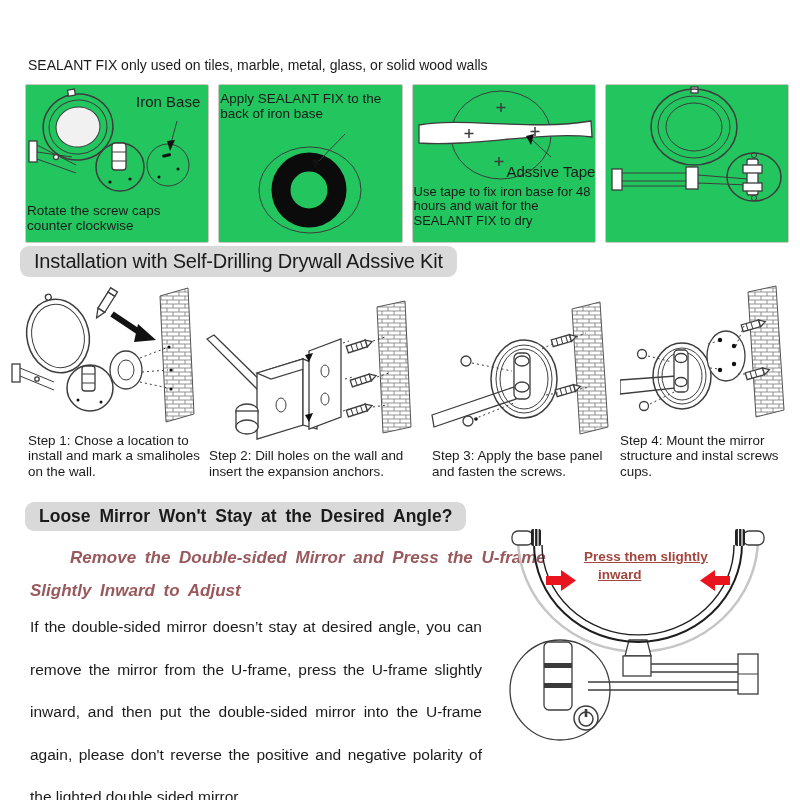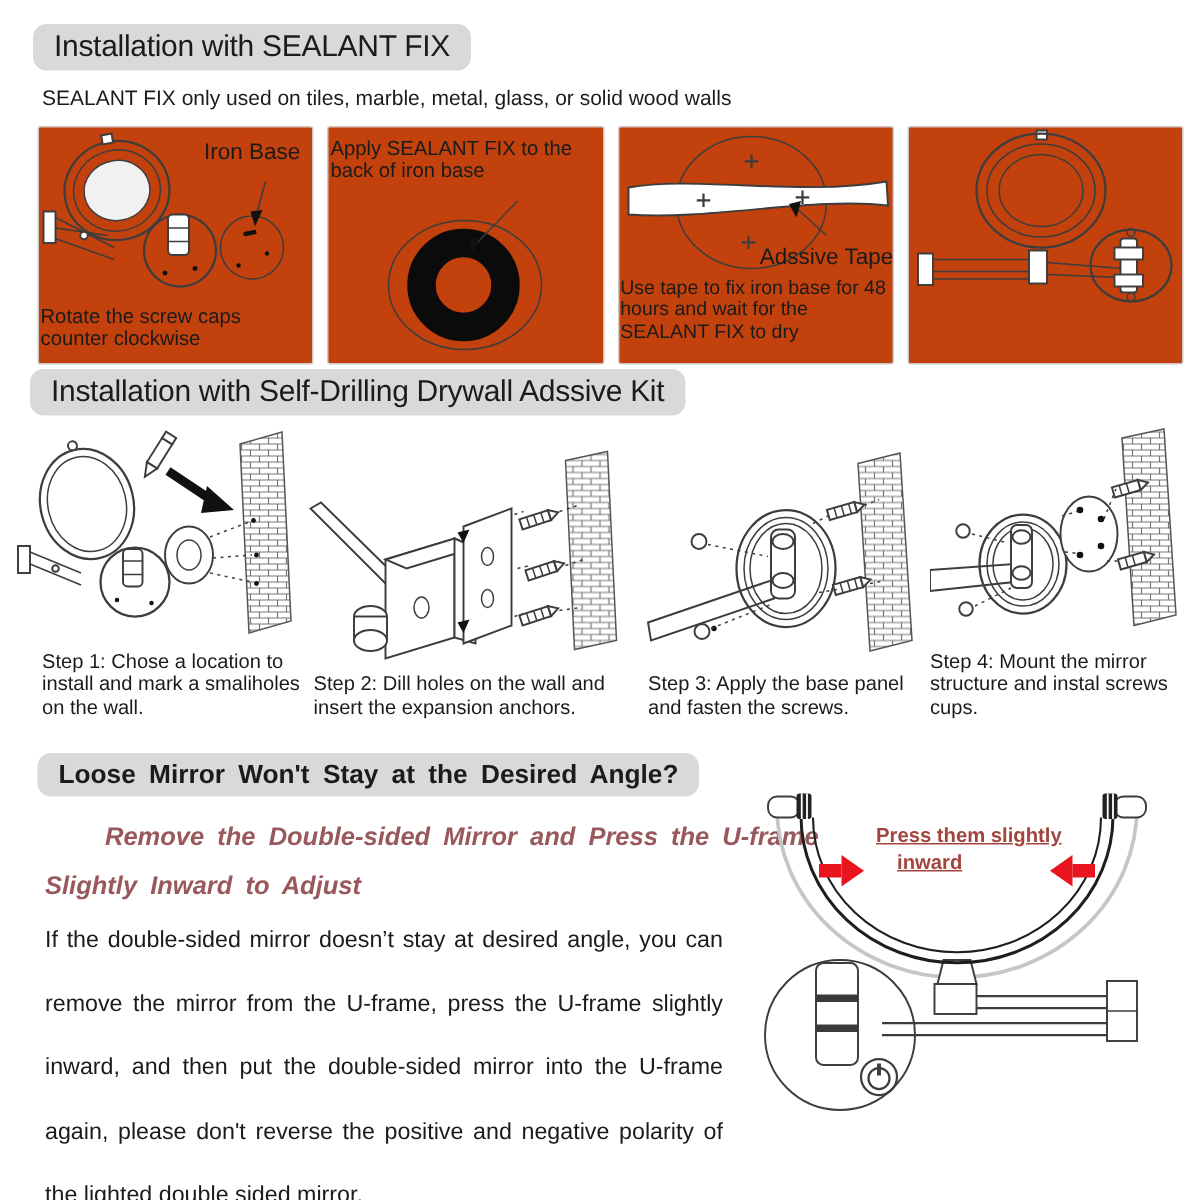--- a/index.html
+++ b/index.html
@@ -10,21 +10,21 @@
   body{background:#fff;font-family:"Liberation Sans","DejaVu Sans",sans-serif;color:var(--text);}
   .page{position:relative;width:800px;height:800px;background:#fff;overflow:hidden;}
 
   .pill{position:absolute;display:inline-block;background:var(--title-bg);border-radius:9px;
         padding:4px 14px;font-size:20px;letter-spacing:-0.2px;white-space:nowrap;}
   #title1{left:22px;top:16px;}
   #subtitle1{position:absolute;left:28px;top:57px;font-size:14px;}
 
   
   .panels{position:absolute;left:25px;top:84px;width:764px;height:159px;display:flex;gap:9px;}
-  .panel{flex:1;border:1px solid var(--panel-border);border-radius:2px;position:relative;background:#c2410c;}
+  .panel{flex:1;border:1px solid var(--panel-border);border-radius:2px;position:relative;background:#22c55e;}
   .panel .cap{position:absolute;left:1px;right:4px;font-size:13.5px;line-height:1.1;}
   .p-label{position:absolute;font-size:15px;white-space:nowrap;}
   svg{display:block;}
   .ln{fill:none;stroke:var(--line-art);stroke-width:1.5;}
   .thin{stroke-width:1;}
   .fw{fill:#fff;stroke:var(--line-art);stroke-width:1.3;}
   .dsh{fill:none;stroke:var(--line-art);stroke-width:1;stroke-dasharray:2 3;}
   .blk{fill:#111;stroke:none;}
 
   
@@ -54,21 +54,20 @@
 
   <svg width="0" height="0" style="position:absolute" aria-hidden="true">
     <defs>
       <pattern id="brick" width="12" height="8" patternUnits="userSpaceOnUse">
         <rect width="12" height="8" fill="#fff"></rect>
         <path d="M0 0H12 M0 4H12 M0 8H12 M3 0V4 M9 4V8" stroke="#777" stroke-width="0.8" fill="none"></path>
       </pattern>
     </defs>
   </svg>
 
-  <div id="title1" class="pill">Installation with SEALANT FIX</div>
   <div id="subtitle1">SEALANT FIX only used on tiles, marble, metal, glass, or solid wood walls</div>
 
   <div class="panels">
 
     <div class="panel">
       <svg width="182" height="112" viewBox="0 0 182 112">
         <g transform="rotate(-10 52 42)">
           <ellipse class="ln" cx="52" cy="42" rx="35" ry="33"></ellipse>
           <ellipse class="ln thin" cx="52" cy="42" rx="29" ry="27"></ellipse>
           <ellipse class="thin" cx="52" cy="42" rx="22" ry="20" fill="#f1f1f1" stroke="#3d3d3d"></ellipse>

